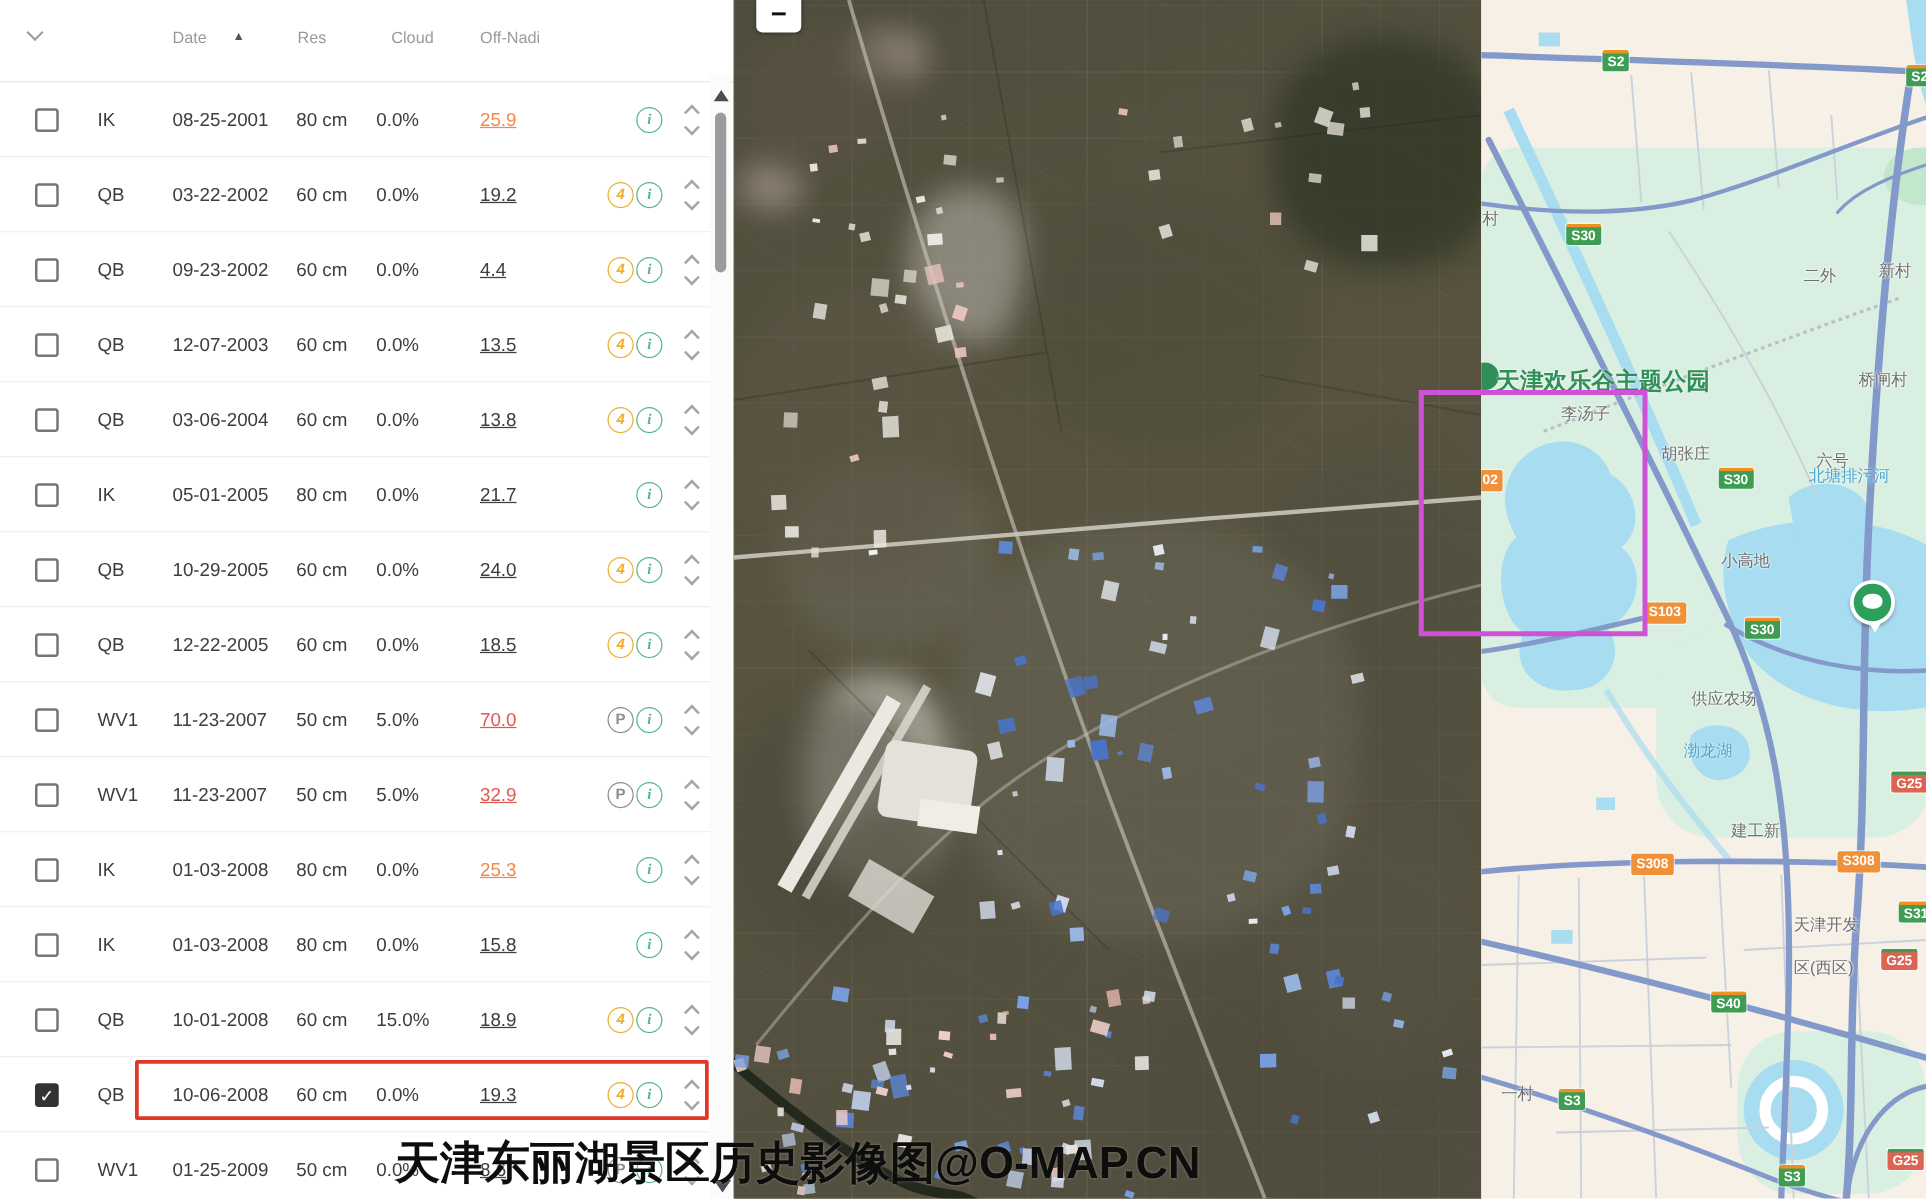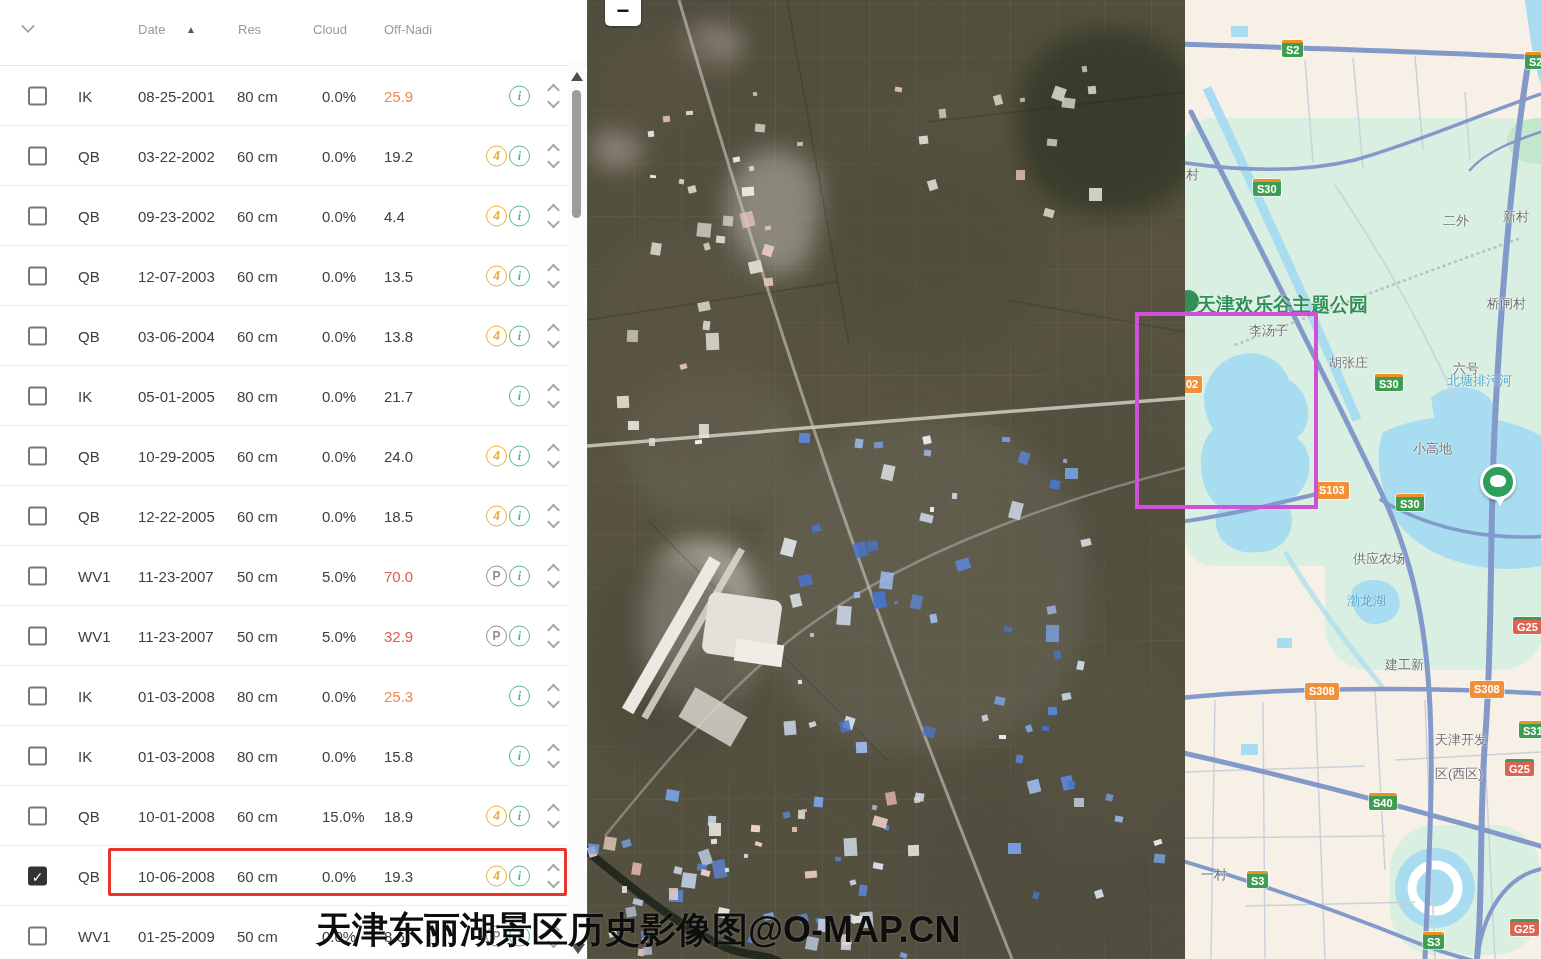--- a/index.html
+++ b/index.html
@@ -9,21 +9,21 @@
   
   #table-panel { position:absolute; left:0; top:0; width:651px; height:959px; background:#fff; }
   #table-header { position:absolute; left:0; top:0; width:587px; height:66px; border-bottom:1px solid #e2e2e2; }
   .hdr-label { position:absolute; top:22px; font-size:13px; color:#9a9a9a; }
   .hdr-caret { position:absolute; top:24px; font-size:10px; color:#555; }
   .hdr-chev { position:absolute; left:22px; top:20px; width:12px; height:12px; border-right:2px solid #9a9a9a; border-bottom:2px solid #9a9a9a; transform:rotate(45deg) scale(.8); }
   #rows { position:absolute; left:0; top:66px; width:568px; }
   .trow { position:relative; width:568px; height:60px; border-bottom:1px solid #ebebeb; background:#fff; }
   .cell { position:absolute; top:50%; transform:translateY(-50%); font-size:15px; color:#3e3e3e; white-space:nowrap; }
   .c-check { left:28px; } .c-sensor { left:78px; } .c-date { left:138px; }
-  .c-res { left:237px; } .c-cloud { left:322px; } .c-off { left:384px; }
+  .c-res { left:237px; } .c-cloud { left:301px; } .c-off { left:384px;text-decoration:underline; }
   .off-orange { color:#ef8b4e; } .off-red { color:#e05a52; }
   .cbx { width:19px; height:19px; border:2px solid #767676; border-radius:3px; background:#fff; }
   .cbx.checked { background:#333; border-color:#333; color:#fff; font-size:14px; line-height:16px; text-align:center; }
   .row-icons { position:absolute; right:38px; top:50%; transform:translateY(-50%); display:flex; gap:2px; }
   .cicon { width:21px; height:21px; border-radius:50%; border:1.6px solid; font-size:12px; font-weight:bold; display:flex; align-items:center; justify-content:center; background:#fff; }
   .ic-4 { border-color:#efae2e; color:#efae2e; font-style:italic; }
   .ic-P { border-color:#8d8d8d; color:#8d8d8d; }
   .ic-i { border-color:#55b687; color:#55b687; font-style:italic; font-family:"Liberation Serif",serif; }
   .chevstack { position:absolute; left:545px; top:50%; transform:translateY(-50%); width:16px; }
   .chv { width:9px; height:9px; border-right:2px solid #a5a5a5; border-bottom:2px solid #a5a5a5; margin:3px auto; }
@@ -623,21 +623,21 @@
       </div>
     <div id="map-labels">
         <span class="map-label lb-gray" style="left: 1px; top: 166px;">村</span>
         <span class="map-label lb-gray" style="left: 258px; top: 212px;">二外</span>
         <span class="map-label lb-gray" style="left: 318px; top: 208px;">新村</span>
         <span class="map-label lb-gray" style="left: 302px; top: 295px;">桥闸村</span>
         <span class="map-label lb-gray" style="left: 64px; top: 322px;">李汤子</span>
         <span class="map-label lb-gray" style="left: 144px; top: 354px;">胡张庄</span>
         <span class="map-label lb-gray" style="left: 268px; top: 360px;">六号</span>
         <span class="map-label lb-water" style="left: 262px; top: 372px;">北塘排污河</span>
-        <span class="map-label lb-gray" style="left: 192px; top: 440px; margin-left: 36px;">小高地</span>
+        <span class="map-label lb-gray" style="left: 192px; top: 440px;">小高地</span>
         <span class="map-label lb-gray" style="left: 168px; top: 550px;">供应农场</span>
         <span class="map-label lb-water" style="left: 162px; top: 592px;">渤龙湖</span>
         <span class="map-label lb-gray" style="left: 200px; top: 656px;">建工新</span>
         <span class="map-label lb-gray" style="left: 250px; top: 731px;">天津开发</span>
         <span class="map-label lb-gray" style="left: 250px; top: 765px;">区(西区)</span>
         <span class="map-label lb-gray" style="left: 16px; top: 866px;">一村</span>
       </div>
   </div>
 
   <div id="magenta-rect"></div>

